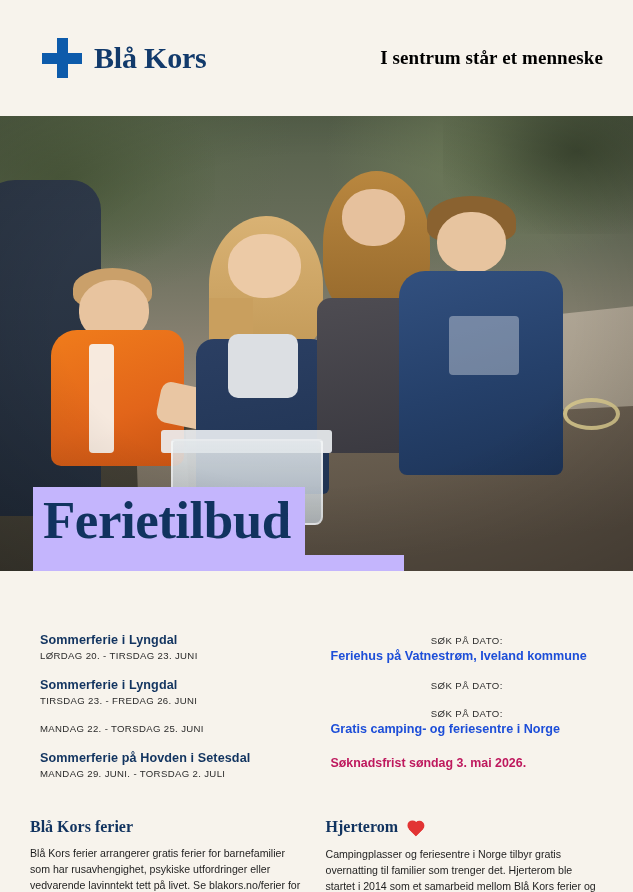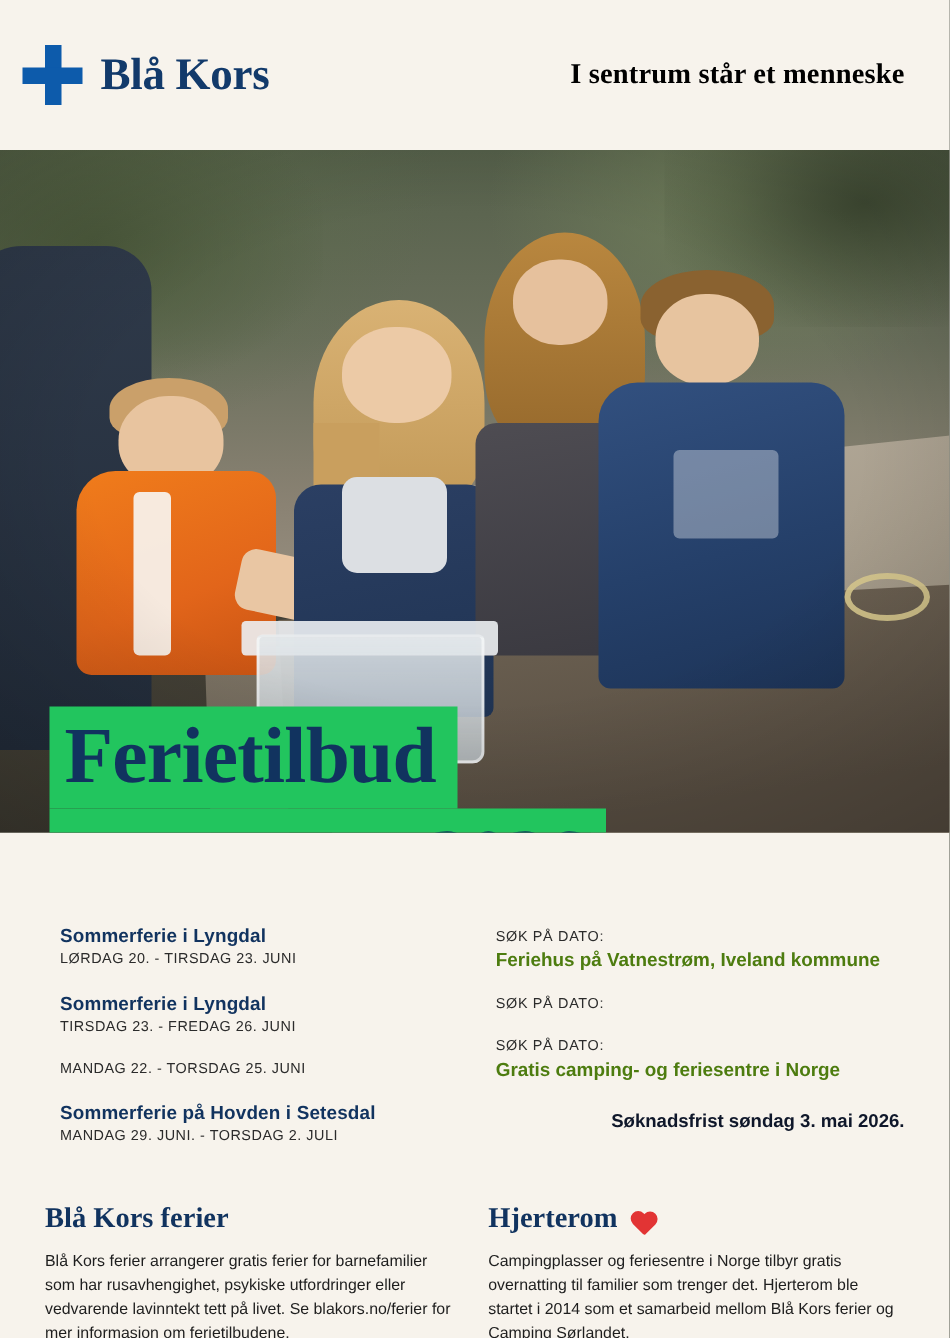--- a/index.html
+++ b/index.html
@@ -11,25 +11,25 @@
   }
 
   body {
     background: #f7f3ec;
     position: relative;
     overflow: hidden;
   }
 
   
   .header {
-    height: 100px;
+    height: 116px;
     background: #f7f3ec;
     display: flex;
     align-items: center;
-    padding: 0 15px;
+    padding: 0 42px;
     position: relative;
   }
 
   .logo-group {
     display: flex;
     align-items: center;
     gap: 12px;
   }
 
   .logo-cross {
@@ -303,21 +303,21 @@
 
   
   .title-block {
     position: absolute;
     left: 33px;
     bottom: -52px;
     z-index: 5;
   }
   .title-line {
     display: block;
-    background: #22c55e;
+    background: #c4b5fd;
     color: #11335f;
     font-family: "Liberation Serif", serif;
     font-weight: bold;
     font-size: 53px;
     line-height: 1.17;
     padding: 2px 14px 4px 10px;
     width: max-content;
     letter-spacing: -0.5px;
   }
 
@@ -347,50 +347,50 @@
     letter-spacing: 0.35px;
     margin-top: 3px;
     text-transform: uppercase;
   }
 
   .kicker {
     font-size: 9.6px;
     color: #2b2b2b;
     letter-spacing: 0.45px;
     text-transform: uppercase;
+    text-align: center;
   }
   .kicker-title {
     font-size: 12.6px;
     font-weight: bold;
-    color: #4d7c0f;
+    color: #1d4ed8;
     margin-top: 3px;
   }
 
   .deadline {
     font-size: 12.4px;
     font-weight: bold;
-    color: #0f172a;
+    color: #be185d;
     margin-top: 20px;
-    text-align: right;
   }
 
   
   .bottom {
     padding: 22px 30px 0 30px;
     display: flex;
     gap: 18px;
   }
   .sec-head {
     font-family: "Liberation Serif", serif;
     font-weight: bold;
-    font-size: 19px;
+    font-size: 16px;
     color: #11335f;
     margin-bottom: 9px;
     display: flex;
-    align-items: flex-end;
+    align-items: flex-start;
     gap: 8px;
   }
   .body-text {
     font-size: 10.6px;
     line-height: 1.52;
     color: #1e1e1e;
   }
 
   .heart {
     display: inline-block;

